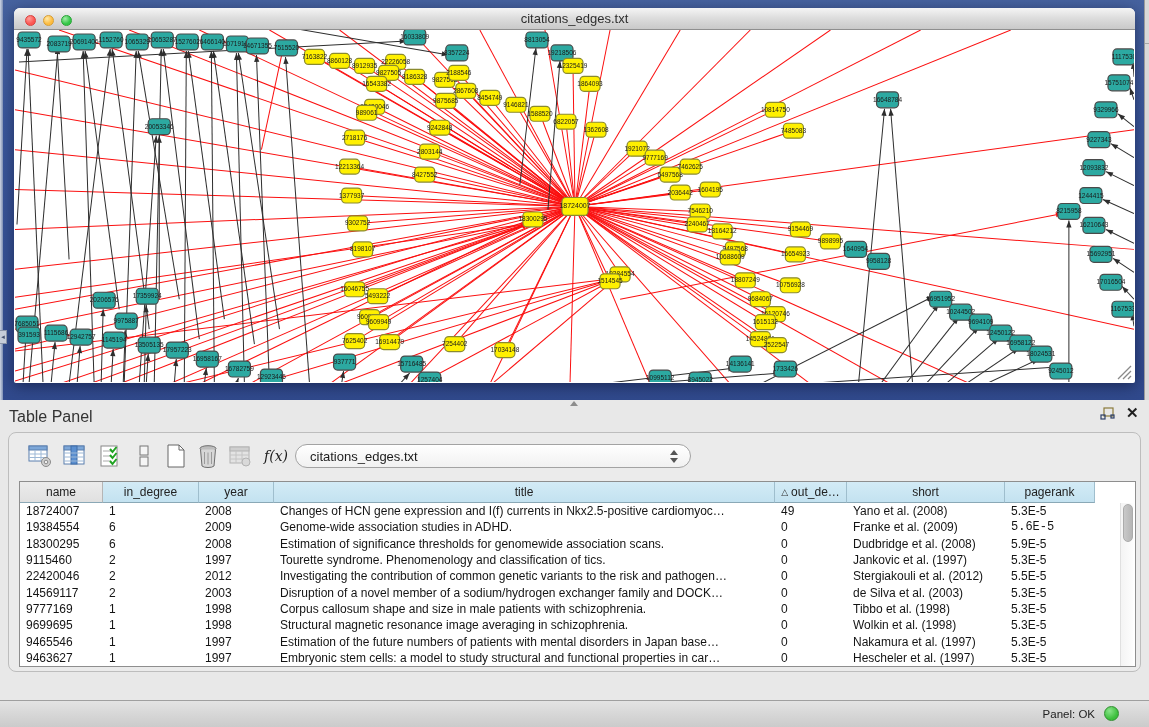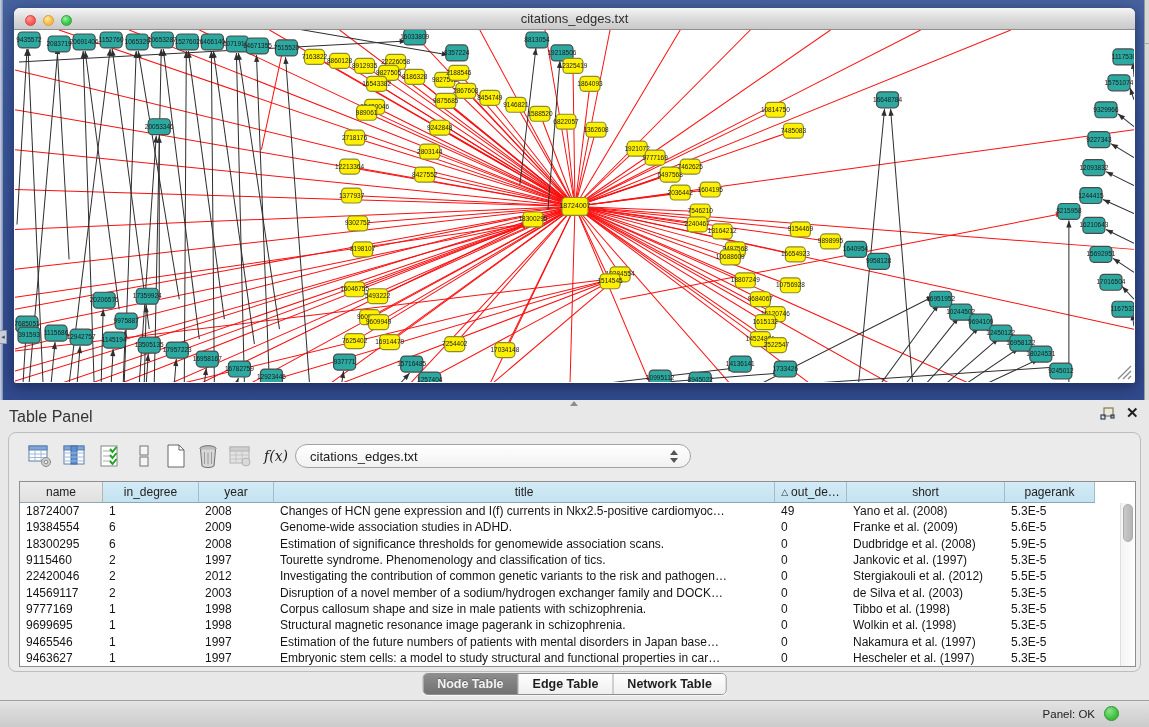--- a/index.html
+++ b/index.html
@@ -982,21 +982,21 @@
             <div class="td" style="width: 158px;">Yano et al. (2008)</div>
             <div class="td" style="width: 90px;">5.3E-5</div>
           </div>
           <div class="trow">
             <div class="td" style="width: 83px;">19384554</div>
             <div class="td" style="width: 96px;">6</div>
             <div class="td" style="width: 75px;">2009</div>
             <div class="td" style="width: 501px;">Genome-wide association studies in ADHD.</div>
             <div class="td" style="width: 72px;">0</div>
             <div class="td" style="width: 158px;">Franke et al. (2009)</div>
-            <div class="td" style="width: 90px;">5.6E-5</div>
+            <div class="td" style="width: 90px; font-family: Liberation Mono, monospace;">5.6E-5</div>
           </div>
           <div class="trow">
             <div class="td" style="width: 83px;">18300295</div>
             <div class="td" style="width: 96px;">6</div>
             <div class="td" style="width: 75px;">2008</div>
             <div class="td" style="width: 501px;">Estimation of significance thresholds for genomewide association scans.</div>
             <div class="td" style="width: 72px;">0</div>
             <div class="td" style="width: 158px;">Dudbridge et al. (2008)</div>
             <div class="td" style="width: 90px;">5.9E-5</div>
           </div>
@@ -1033,21 +1033,21 @@
             <div class="td" style="width: 75px;">1998</div>
             <div class="td" style="width: 501px;">Corpus callosum shape and size in male patients with schizophrenia.</div>
             <div class="td" style="width: 72px;">0</div>
             <div class="td" style="width: 158px;">Tibbo et al. (1998)</div>
             <div class="td" style="width: 90px;">5.3E-5</div>
           </div>
           <div class="trow">
             <div class="td" style="width: 83px;">9699695</div>
             <div class="td" style="width: 96px;">1</div>
             <div class="td" style="width: 75px;">1998</div>
-            <div class="td" style="width: 501px;">Structural magnetic resonance image pagerank in schizophrenia.</div>
+            <div class="td" style="width: 501px;">Structural magnetic resonance image averaging in schizophrenia.</div>
             <div class="td" style="width: 72px;">0</div>
             <div class="td" style="width: 158px;">Wolkin et al. (1998)</div>
             <div class="td" style="width: 90px;">5.3E-5</div>
           </div>
           <div class="trow">
             <div class="td" style="width: 83px;">9465546</div>
             <div class="td" style="width: 96px;">1</div>
             <div class="td" style="width: 75px;">1997</div>
             <div class="td" style="width: 501px;">Estimation of the future numbers of patients with mental disorders in Japan base…</div>
             <div class="td" style="width: 72px;">0</div>
@@ -1063,25 +1063,18 @@
             <div class="td" style="width: 158px;">Hescheler et al. (1997)</div>
             <div class="td" style="width: 90px;">5.3E-5</div>
           </div>
         </div>
       <div class="vscroll">
           <div class="thumb"></div>
         </div>
     </div>
   </div>
 
-  <div class="tabsrow">
-    <div class="seg" id="tabs">
-        <div class="tab active">Node Table</div>
-        <div class="tab">Edge Table</div>
-        <div class="tab">Network Table</div>
-      </div>
-  </div>
 
   <div class="statusbar">
     <span class="memlabel">Panel: OK</span>
     <span class="memdot"></span>
   </div>
 </div>
 
 </body></html>

